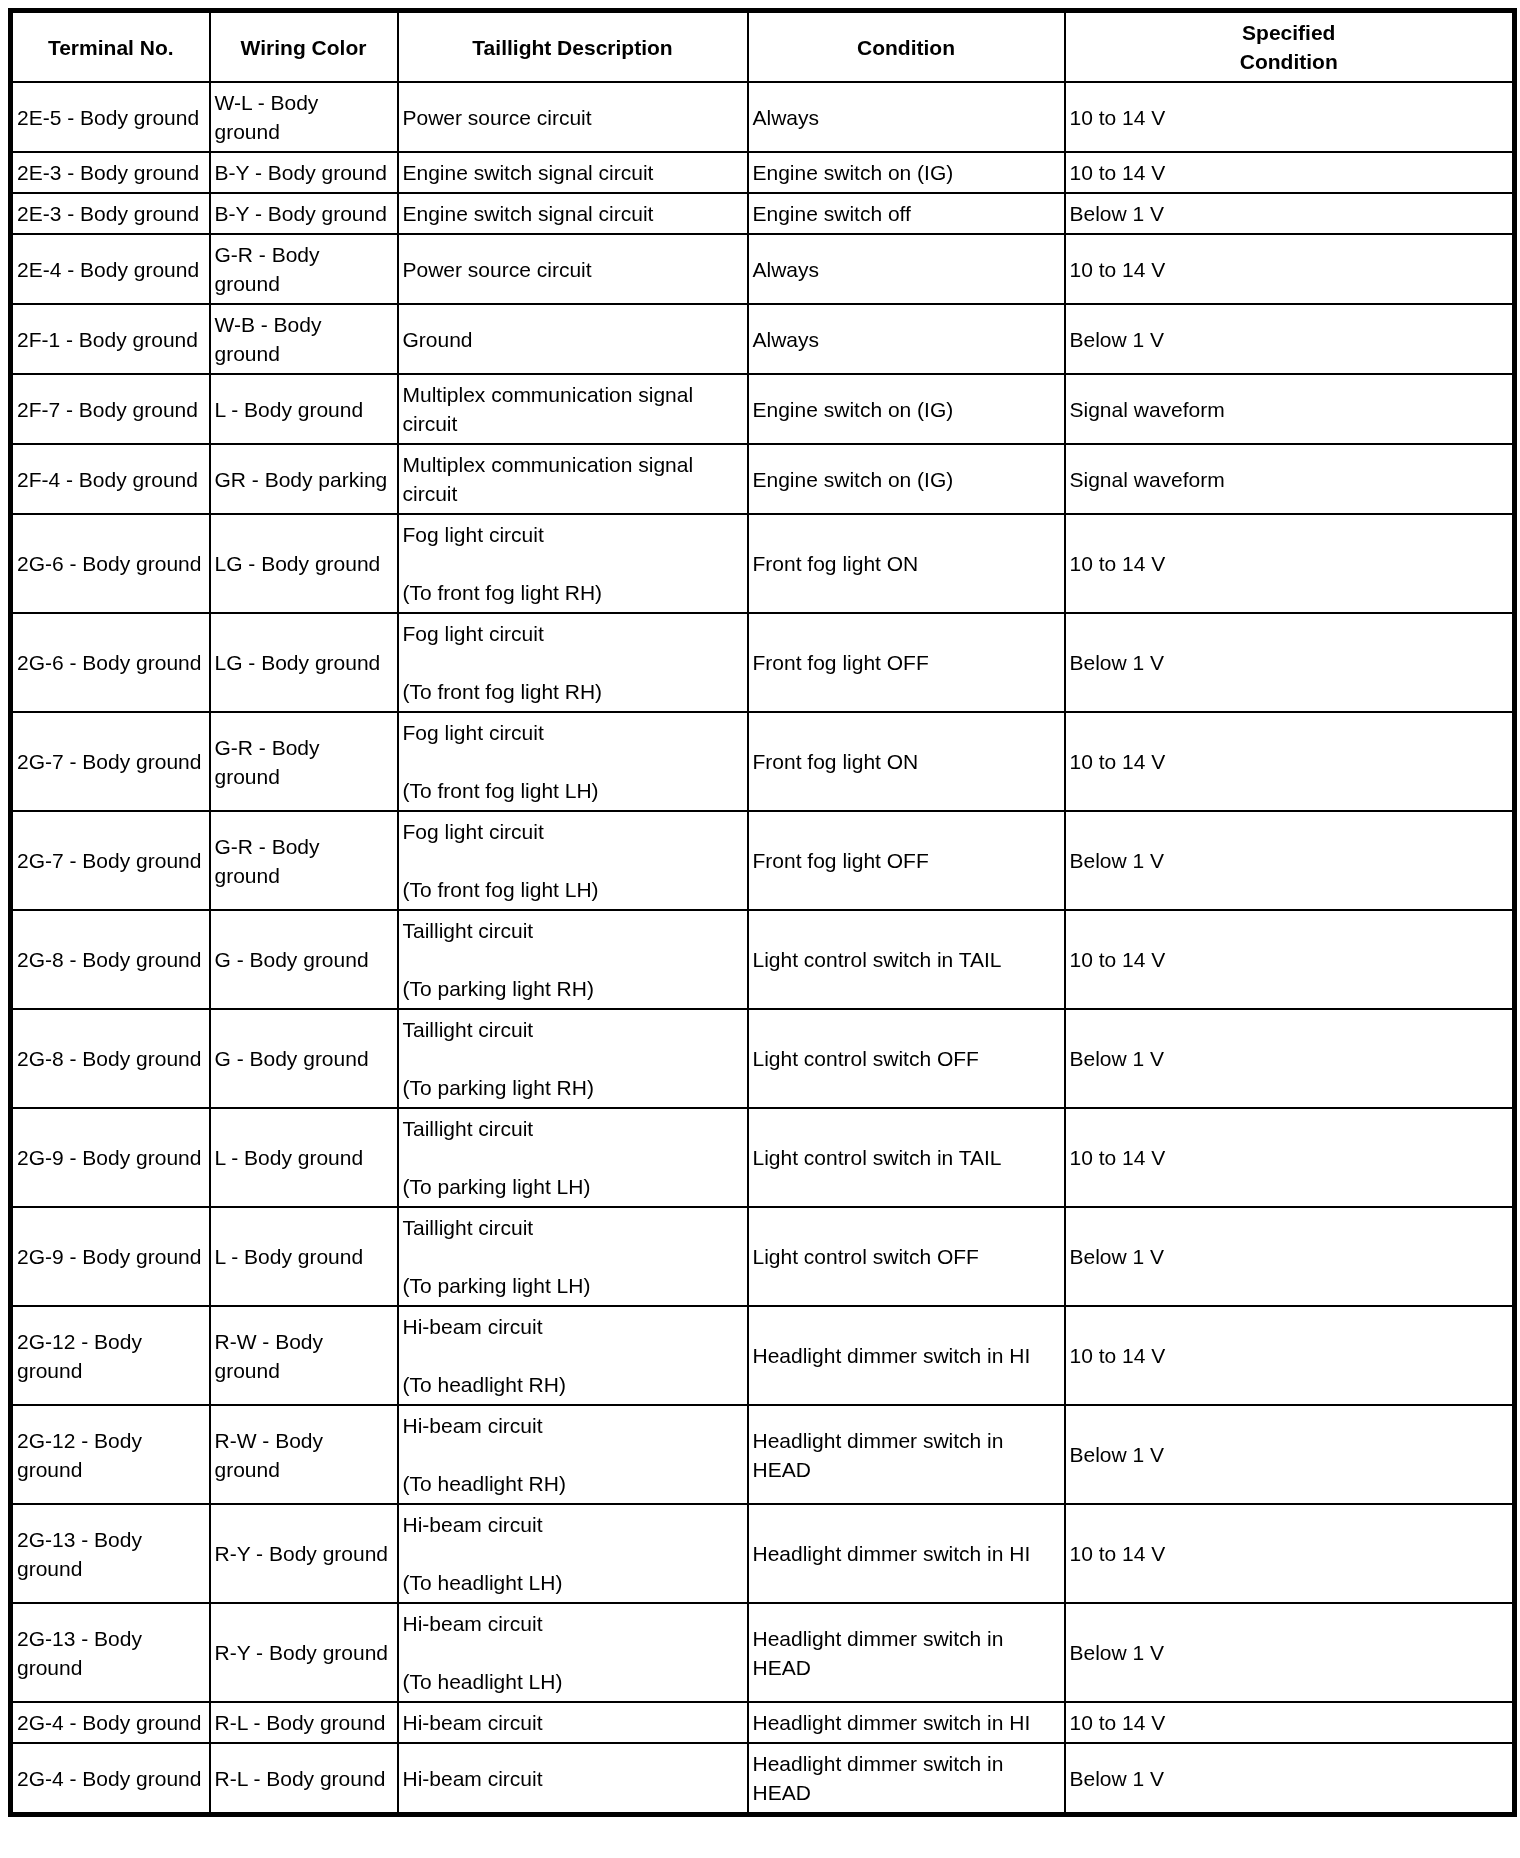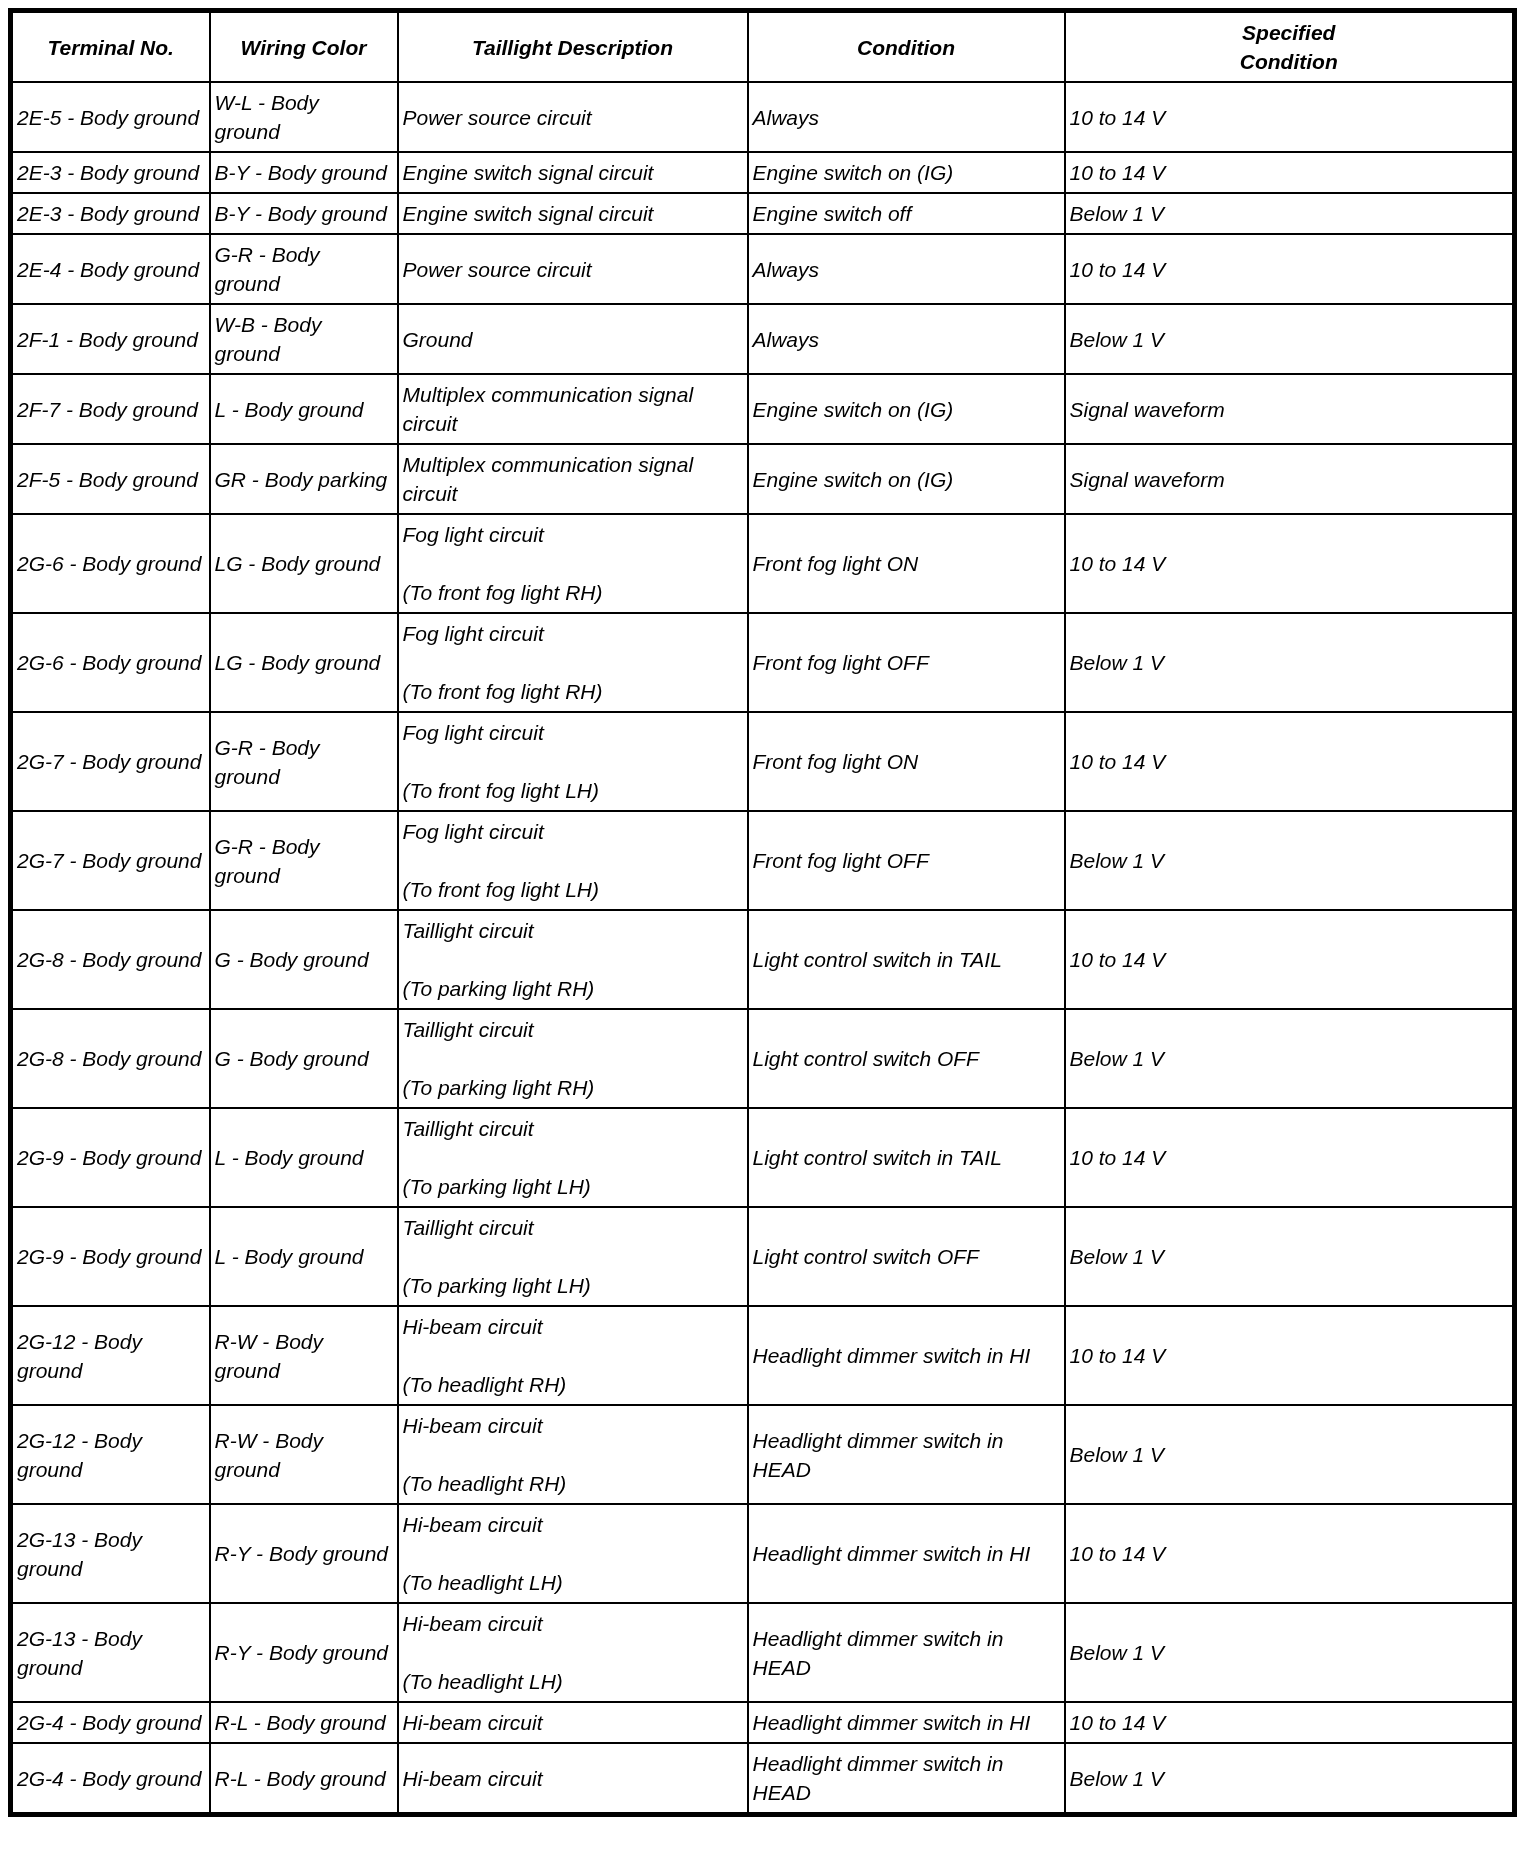--- a/index.html
+++ b/index.html
@@ -15,21 +15,20 @@
     color: #000000;
   }
   .page {
     padding: 8px;
   }
   table.spec-table {
     border-collapse: collapse;
     table-layout: fixed;
     width: 1504px;
     border: 5px solid #000000;
-    font-style: italic;
   }
   .spec-table th,
   .spec-table td {
     border: 2px solid #000000;
     font-size: 21px;
     line-height: 29px;
     padding: 5px 4px;
     vertical-align: middle;
     white-space: pre-line;
     overflow: hidden;
@@ -108,21 +107,21 @@
         </tr>
         <tr>
           <td>2F-7 - Body ground</td>
           <td>L - Body ground</td>
           <td>Multiplex communication signal
 circuit</td>
           <td>Engine switch on (IG)</td>
           <td>Signal waveform</td>
         </tr>
         <tr>
-          <td>2F-5 - Body ground</td>
+          <td>2F-4 - Body ground</td>
           <td>GR - Body parking</td>
           <td>Multiplex communication signal
 circuit</td>
           <td>Engine switch on (IG)</td>
           <td>Signal waveform</td>
         </tr>
         <tr>
           <td>2G-6 - Body ground</td>
           <td>LG - Body ground</td>
           <td>Fog light circuit

